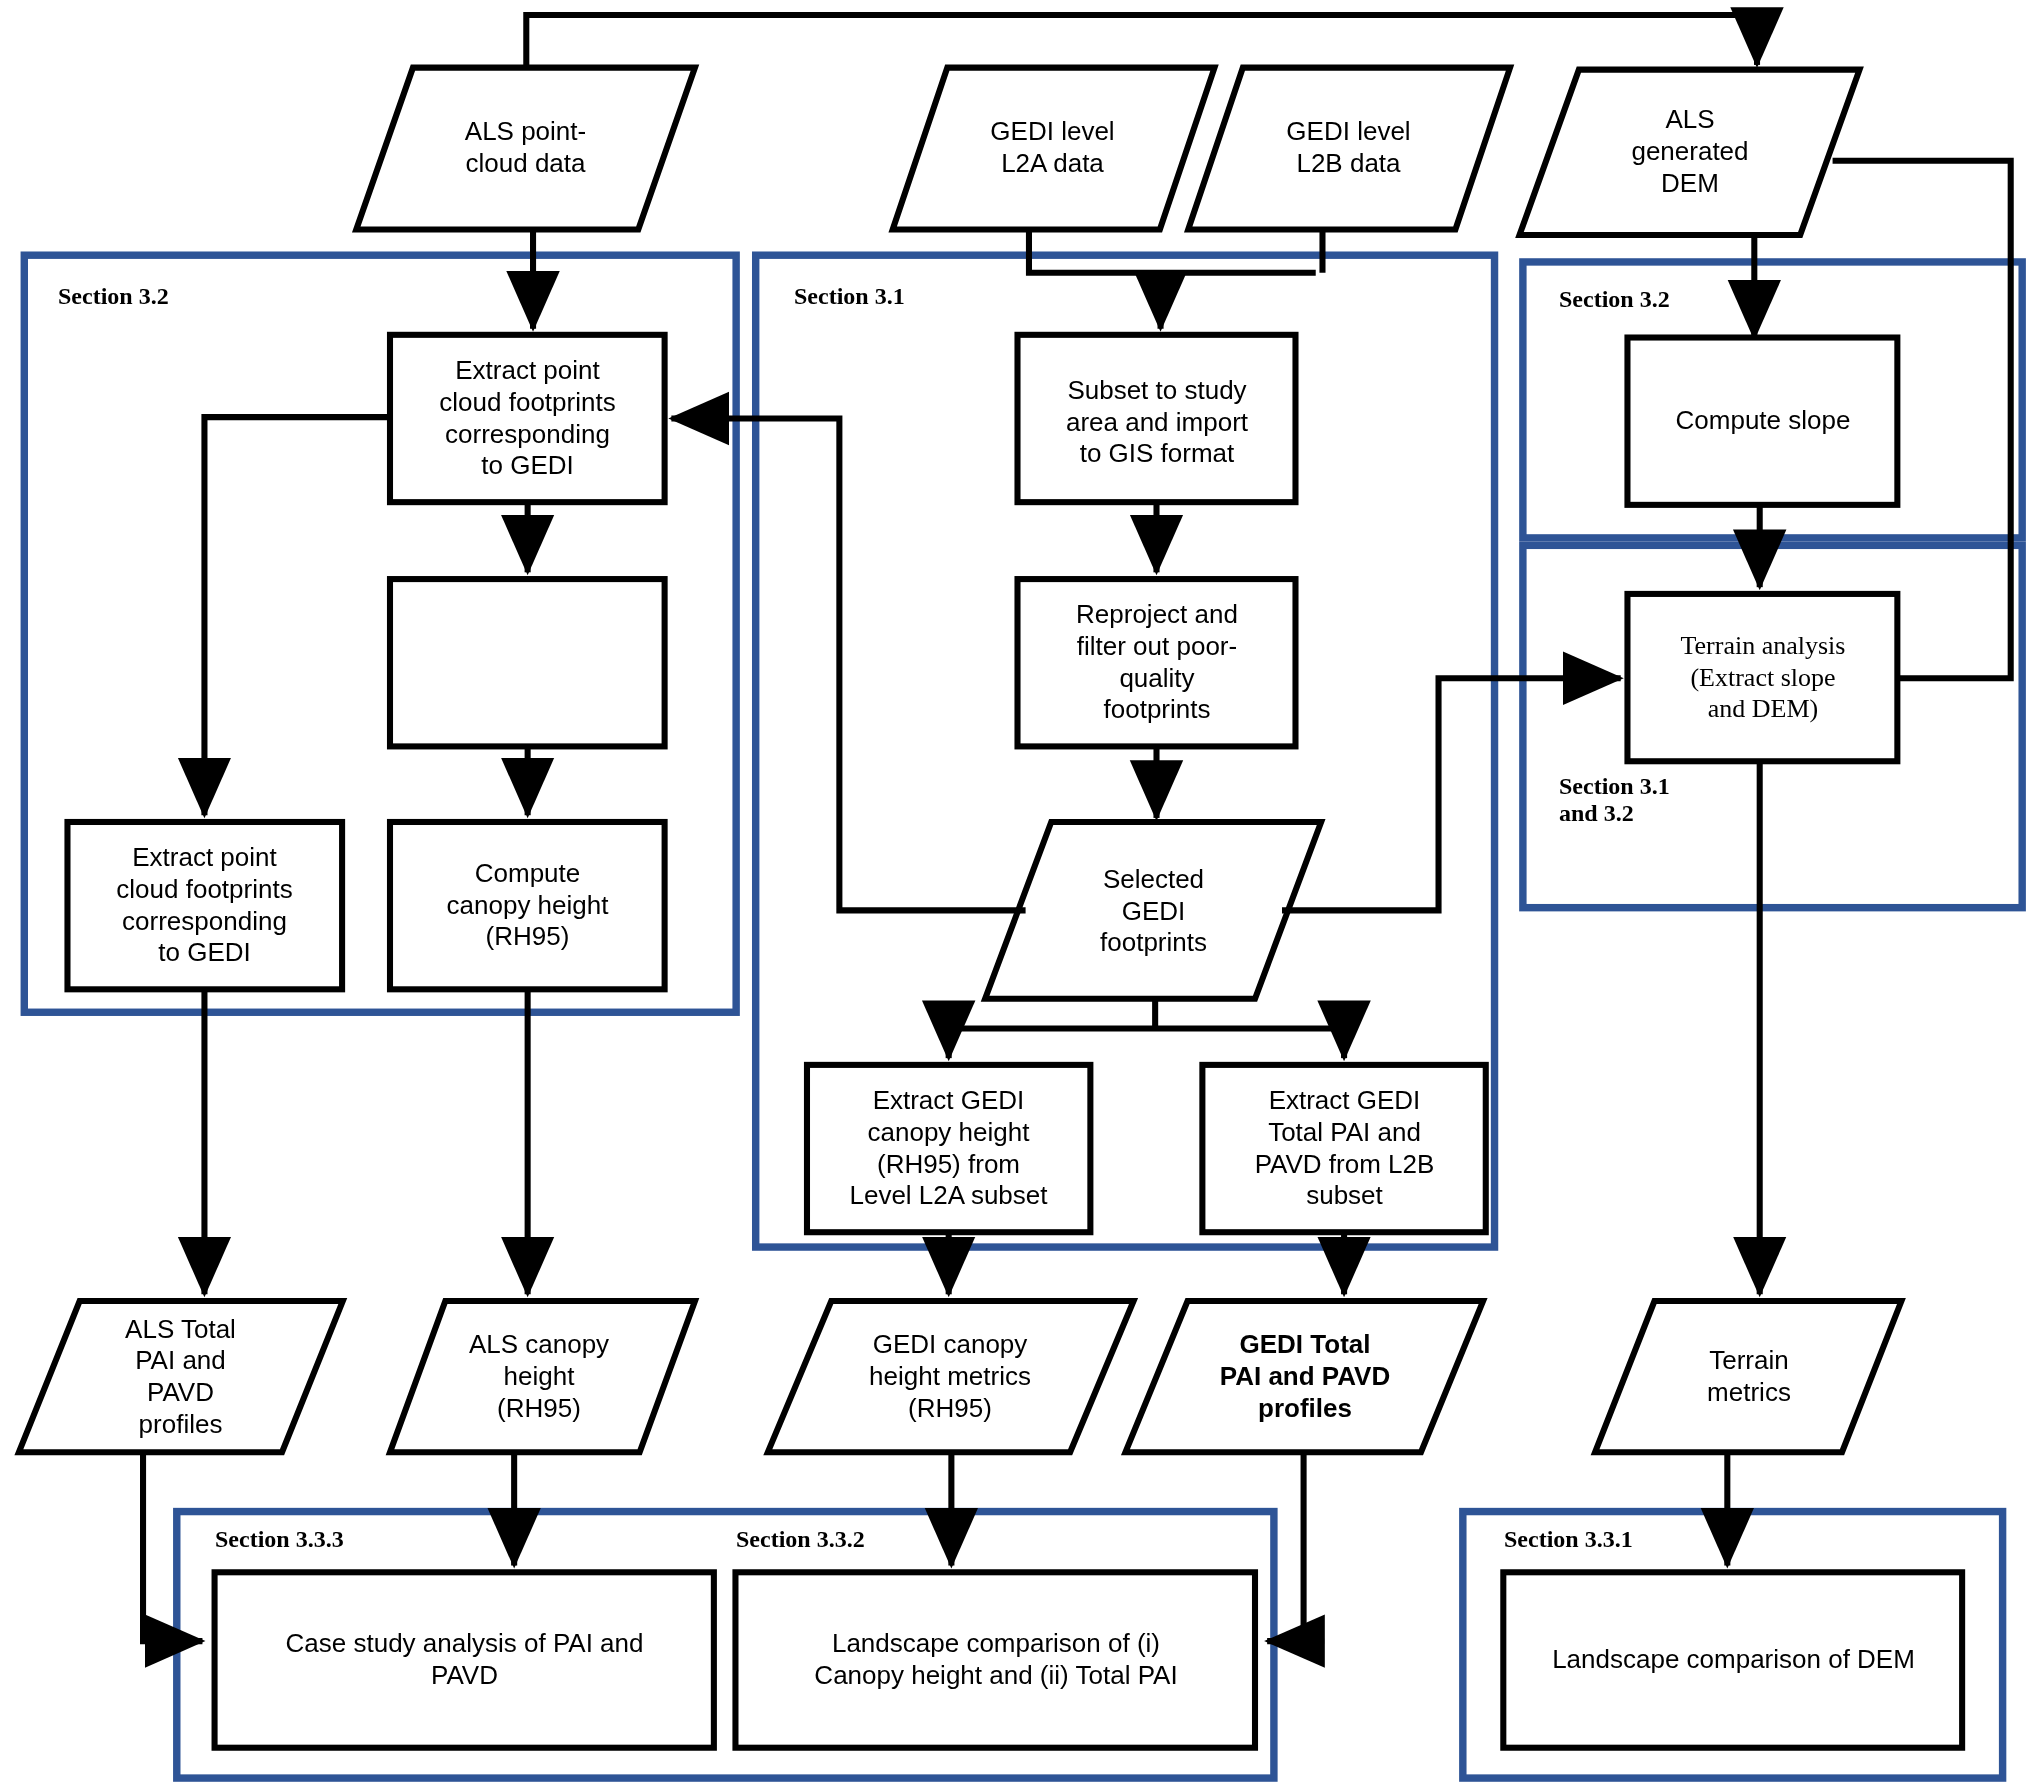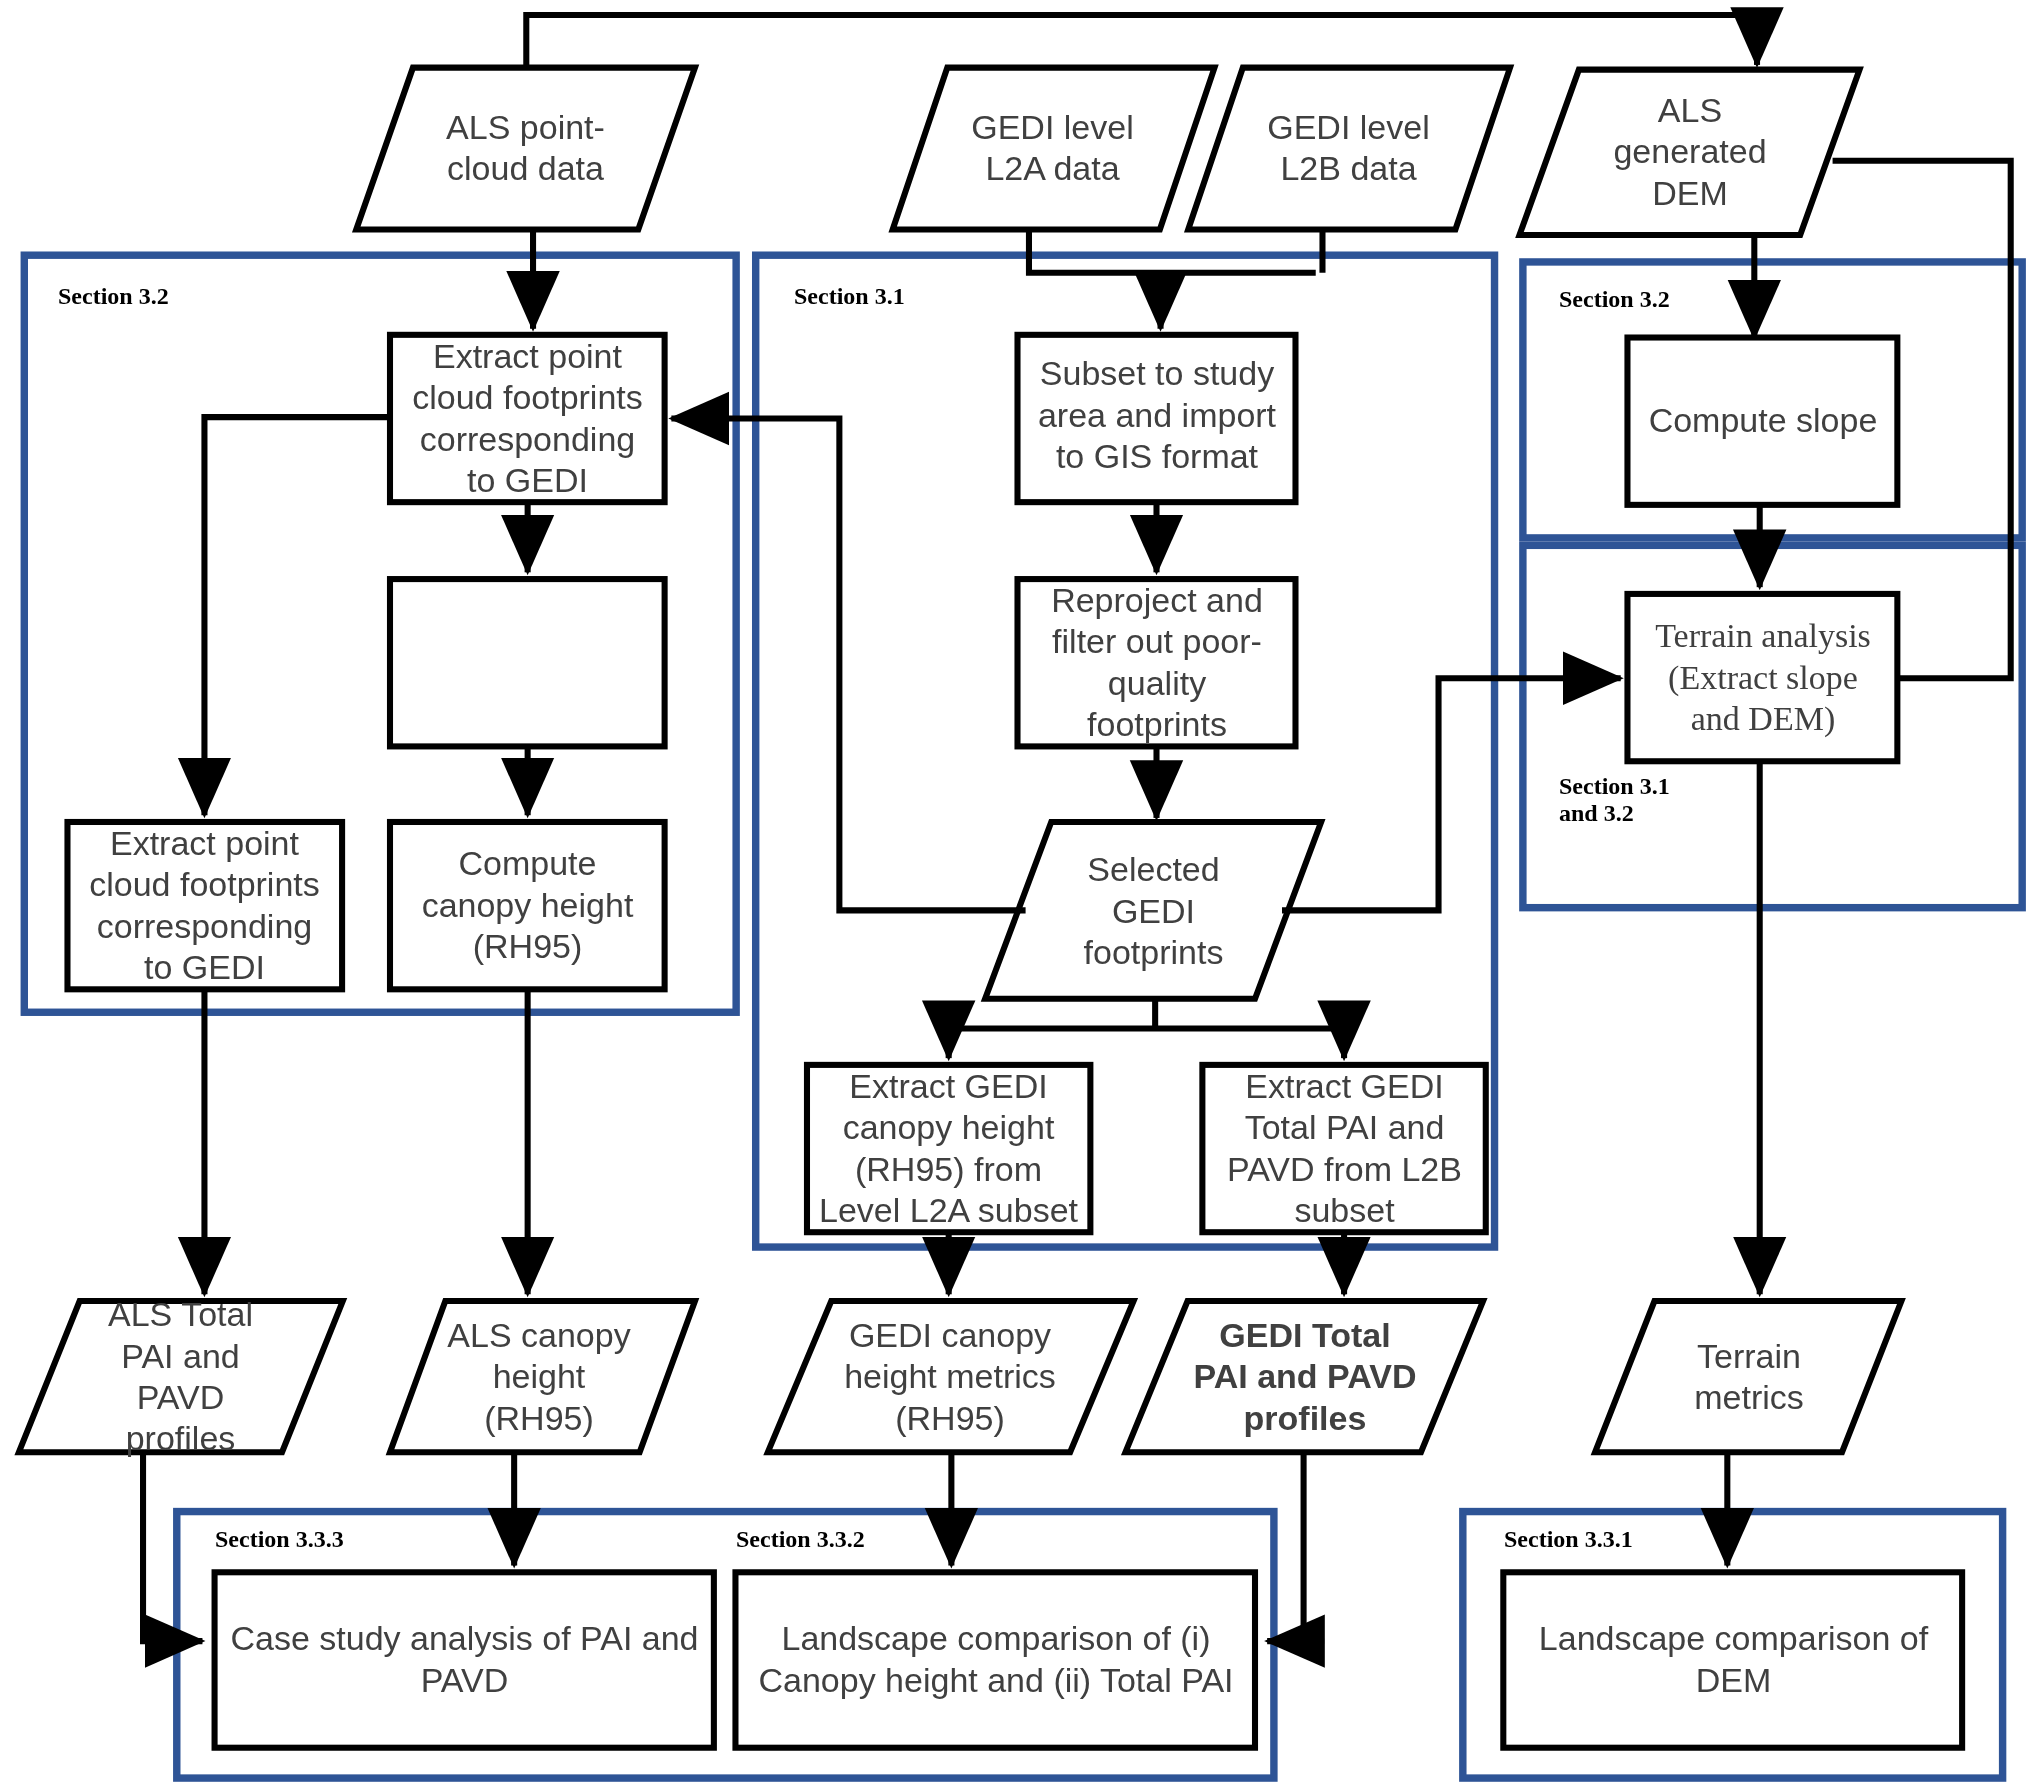--- a/index.html
+++ b/index.html
@@ -22,23 +22,23 @@
     width: 2035px;
     height: 1787px;
   }
   .node-label {
     position: absolute;
     display: flex;
     align-items: center;
     justify-content: center;
     text-align: center;
     font-family: "Liberation Sans", sans-serif;
-    font-size: 34px;
+    font-size: 26px;
     line-height: 1.22;
-    color: #404040;
+    color: #000000;
     white-space: pre-line;
     pointer-events: none;
   }
   .section-label {
     position: absolute;
     font-family: "Liberation Serif", serif;
     font-weight: bold;
     font-size: 24px;
     line-height: 1.14;
     color: #000000;
@@ -158,21 +158,21 @@
 corresponding
 to GEDI</div>
   <div class="node-label" style="left:67px; top:822px; width:275px; height:167px;">Extract point
 cloud footprints
 corresponding
 to GEDI</div>
   <div class="node-label" style="left:390px; top:822px; width:275px; height:167px;">Compute
 canopy height
 (RH95)</div>
 
-  <div class="node-label" style="left:1018px; top:332px; width:278px; height:167px;">Subset to study
+  <div class="node-label" style="left:1018px; top:339px; width:278px; height:167px;">Subset to study
 area and import
 to GIS format</div>
   <div class="node-label" style="left:1018px; top:579px; width:278px; height:167px;">Reproject and
 filter out poor-
 quality
 footprints</div>
   <div class="node-label" style="left:1012px; top:829px; width:283px; height:165px;">Selected
 GEDI
 footprints</div>
 

